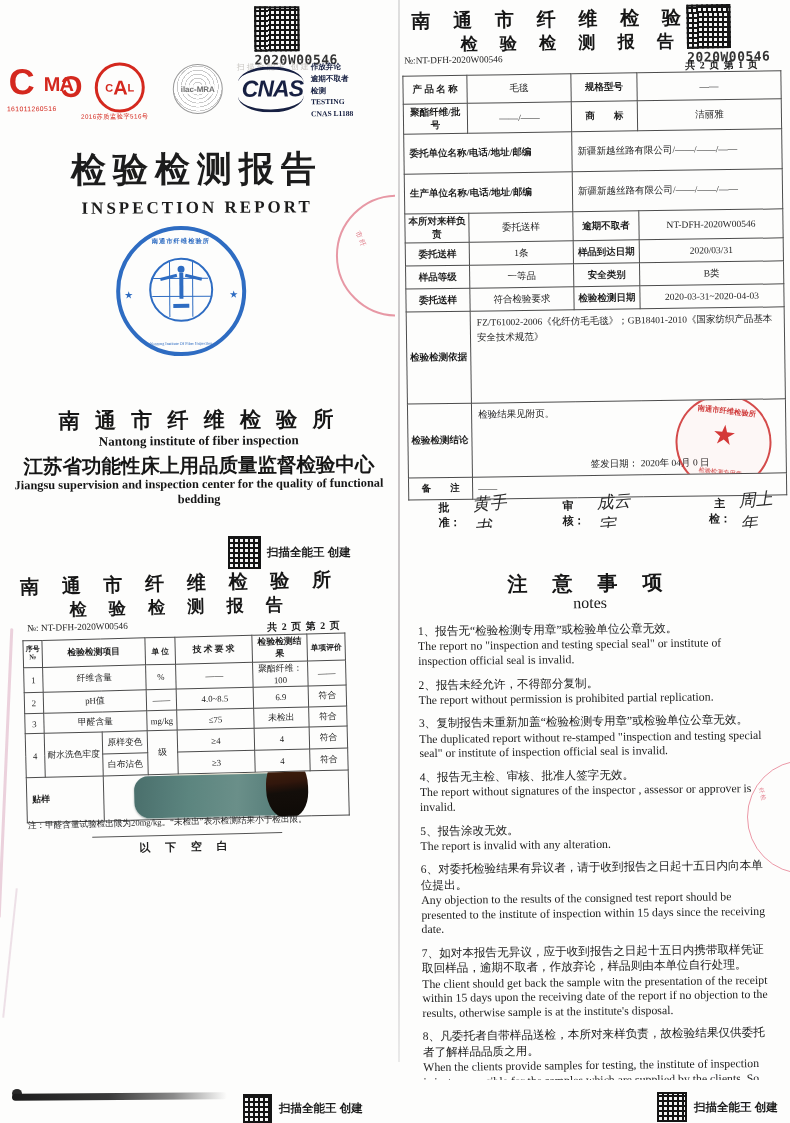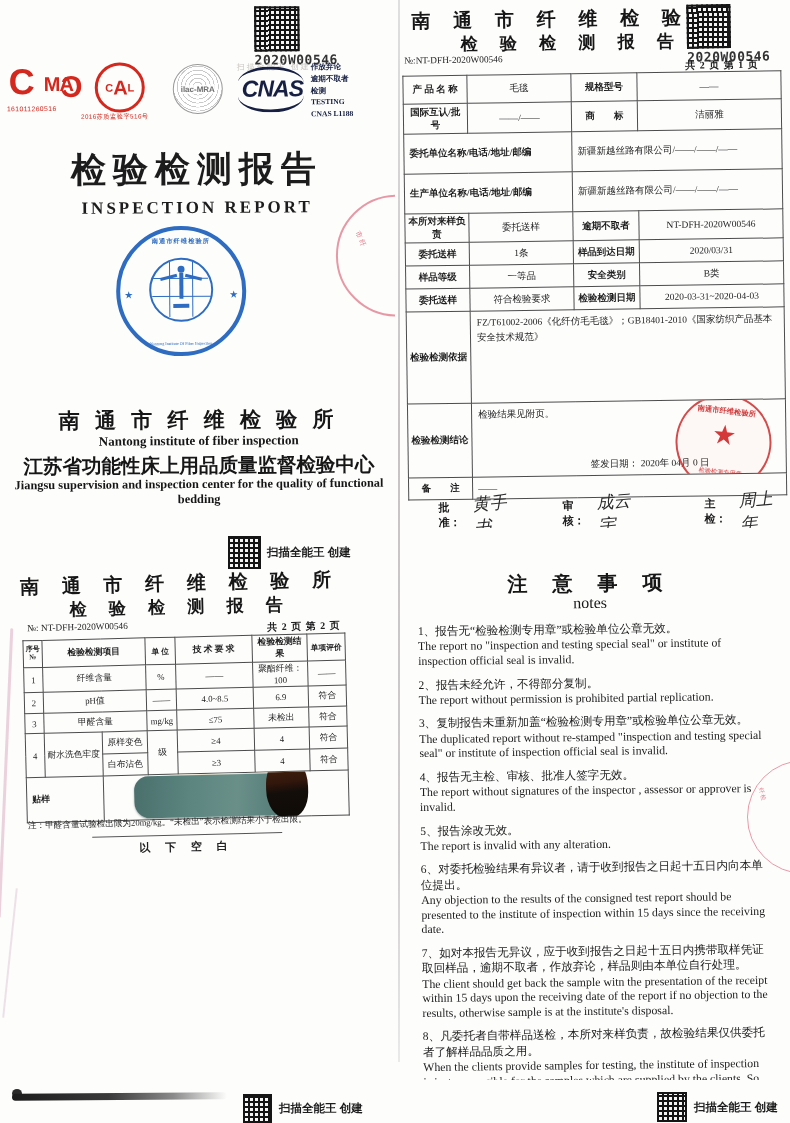--- a/index.html
+++ b/index.html
@@ -221,21 +221,21 @@
             <col style="width:144px">
           </colgroup>
         <tbody>
             <tr style="height:28px">
           <td class="lab">产 品 名 称</td>
           <td>毛毯</td>
           <td class="lab">规格型号</td>
           <td>——</td>
         </tr>
         <tr style="height:30px">
-          <td class="lab">国际互认/批号</td>
+          <td class="lab">聚酯纤维/批号</td>
           <td>——/——</td>
           <td class="lab">商　　标</td>
           <td>洁丽雅</td>
         </tr>
         <tr style="height:40px">
           <td colspan="2" class="lab left">委托单位名称/电话/地址/邮编</td>
           <td colspan="2" class="left">新疆新越丝路有限公司/——/——/——</td>
         </tr>
         <tr style="height:40px">
           <td colspan="2" class="lab left">生产单位名称/电话/地址/邮编</td>
@@ -286,21 +286,21 @@
           <td colspan="3" class="left">——</td>
         </tr>
       </tbody>
         </table>
 
       <div class="sig-row">
         <span class="sig-lab" style="margin-left:22px;">批准：</span>
         <span class="sig">黄手书</span>
         <span class="sig-lab" style="margin-left:42px;">审核：</span>
         <span class="sig">成云宇</span>
-        <span class="sig-lab" style="margin-left:60px;">主检：</span>
+        <span class="sig-lab" style="margin-left:60px;text-align:center;">主检：</span>
         <span class="sig">周上年</span>
       </div>
     </div>
   </section>
 
   <section class="q q3">
     <div class="abs scanner" style="left:228px;top:8px;">
       <div class="qr" style="width:33px;height:33px;"></div>
       <span class="txt">扫描全能王 创建</span>
     </div>

